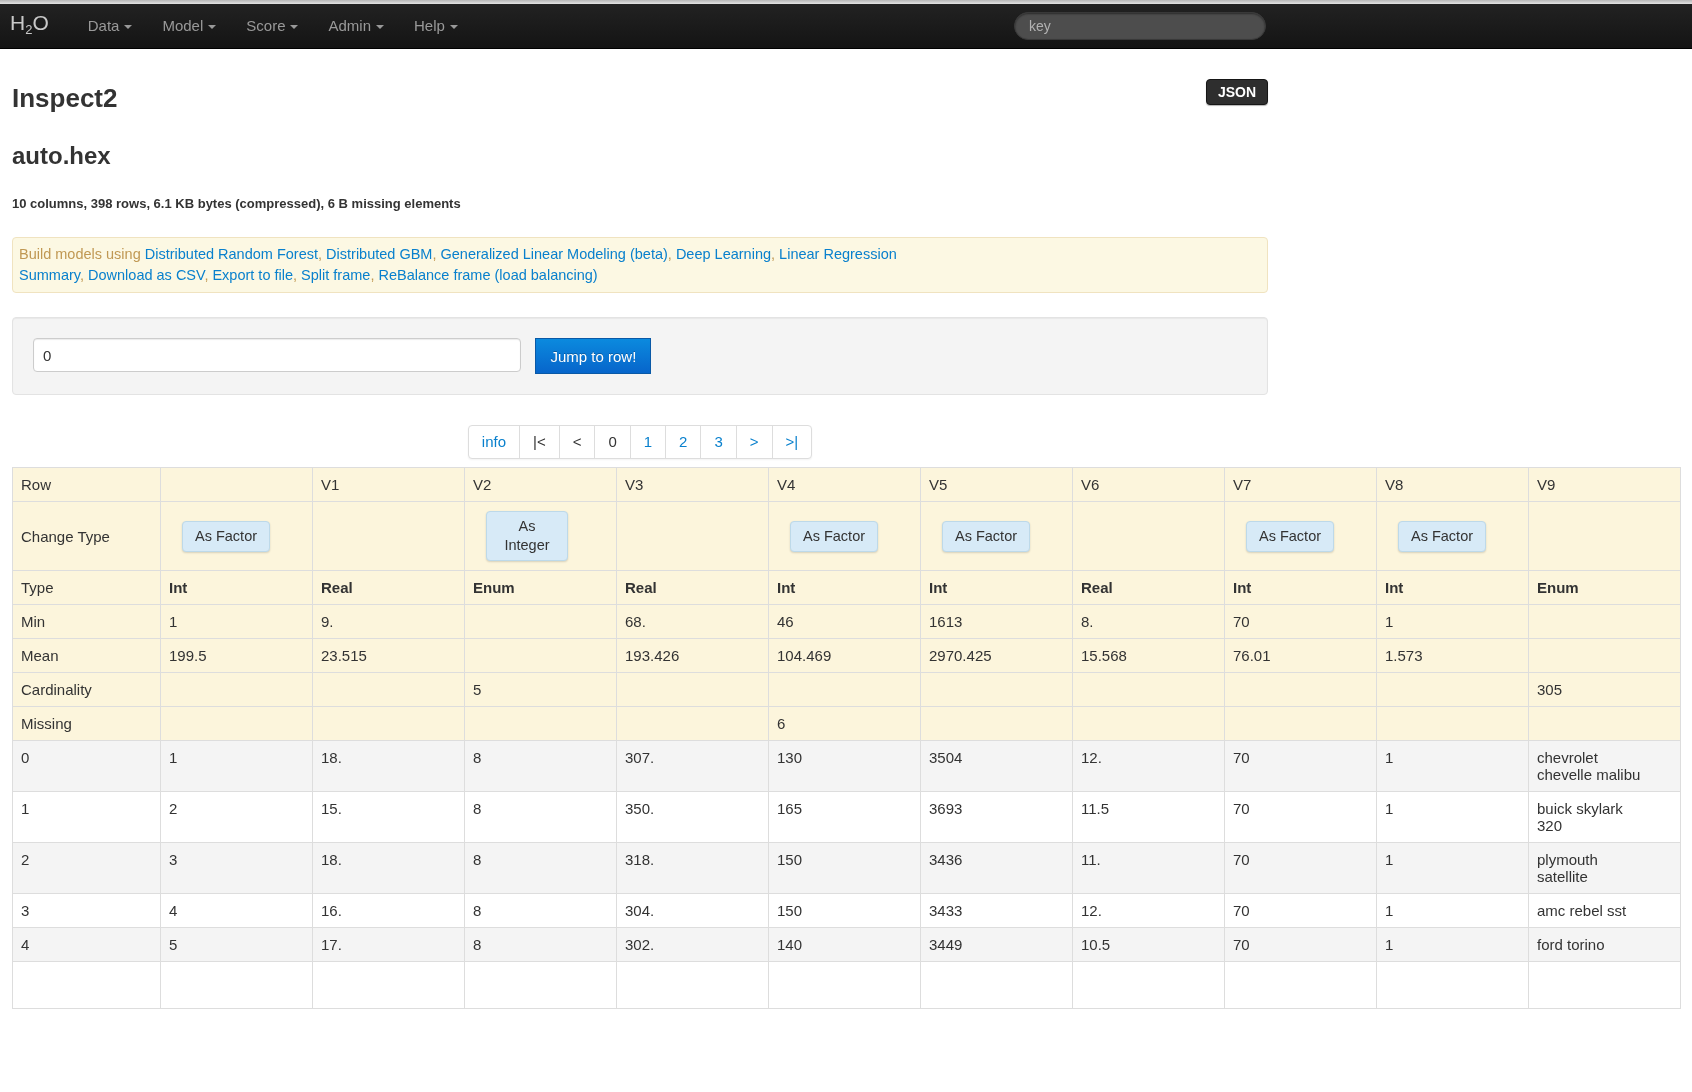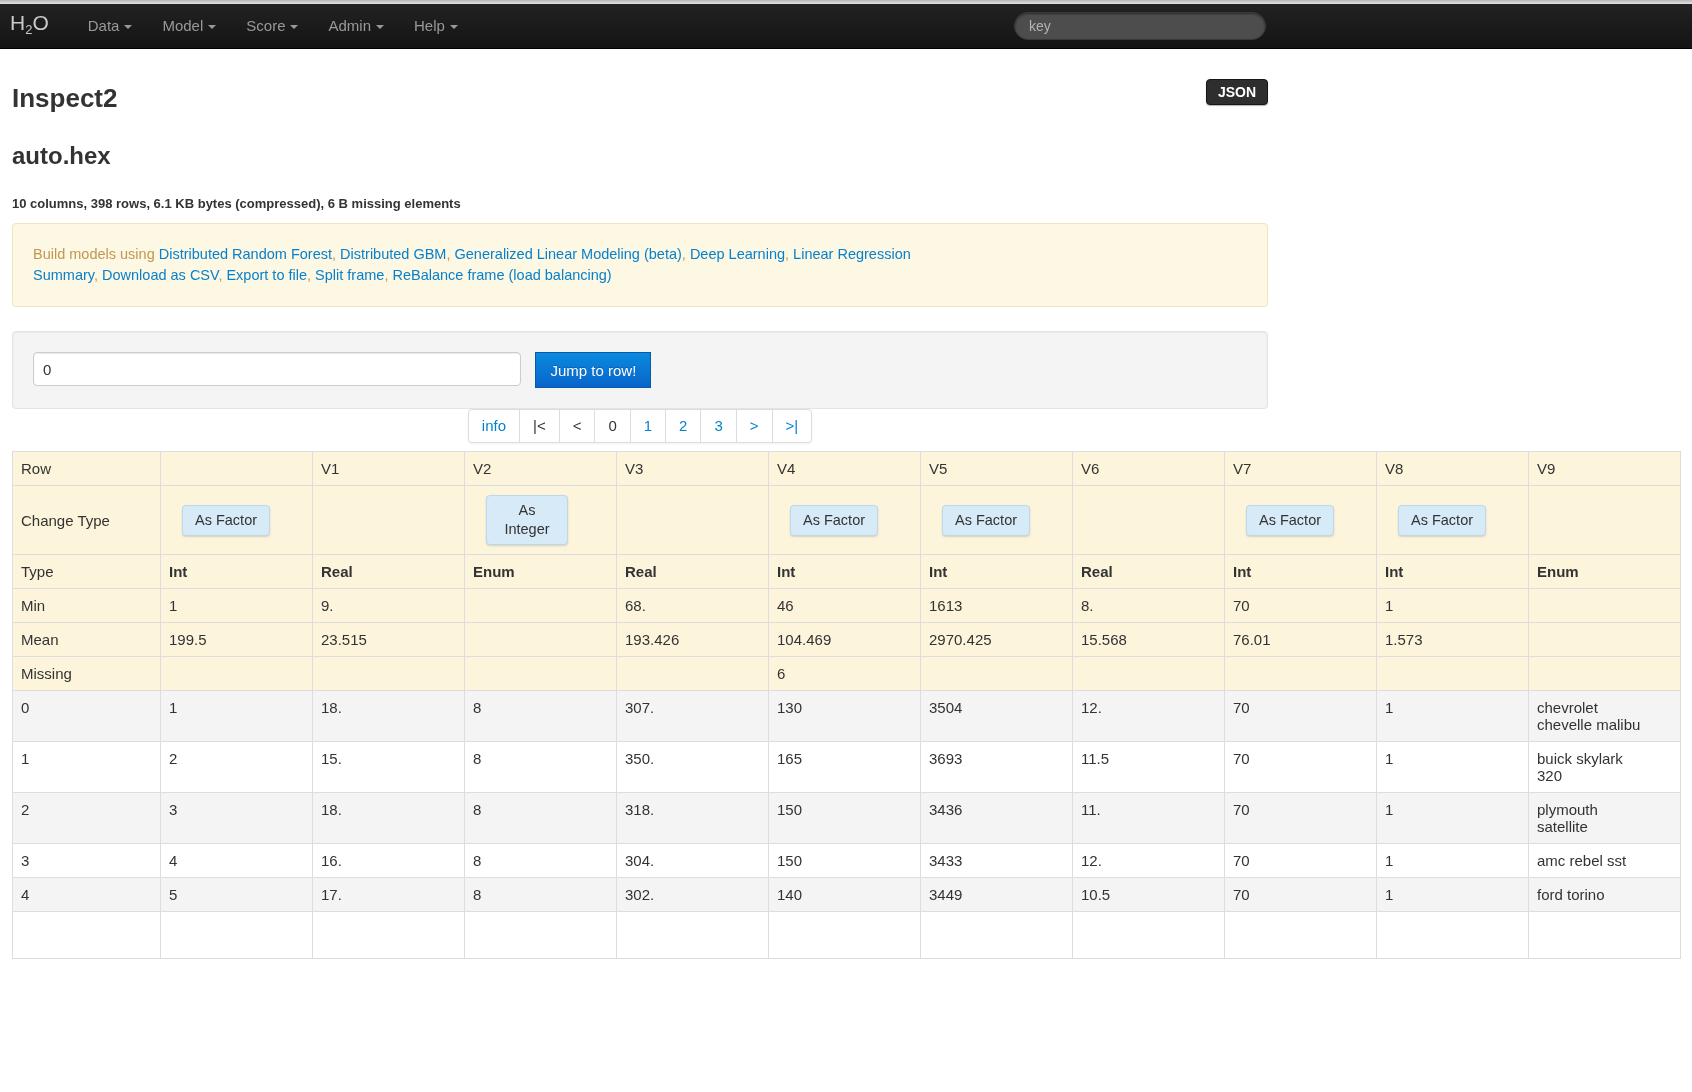--- a/index.html
+++ b/index.html
@@ -43,21 +43,21 @@
   .page-title { font-size: 26px; font-weight: bold; margin: 14px 0 0; color: #333; }
   .json-btn {
     background: #2e2e2e; border: 1px solid #161616; border-radius: 4px;
     color: #fff; font-weight: bold; font-size: 14px; padding: 4px 11px;
     font-family: inherit; cursor: pointer; box-shadow: 0 1px 1px rgba(0,0,0,.3);
   }
   .frame-name { font-size: 24px; font-weight: bold; margin: 28px 0 0; }
   .frame-summary { font-size: 13px; font-weight: bold; margin: 26px 0 0; }
 
   .alert {
-    margin-top: 12px; padding: 20px; border-radius: 4px;
+    margin-top: 26px; padding: 6px; border-radius: 4px;
     background: #fcf8e3; border: 1px solid #f0e3c0;
     color: #c09853; font-size: 14.5px; line-height: 21px;
   }
   .alert a { color: #0980cd; text-decoration: none; cursor: pointer; }
 
   .well {
     margin-top: 24px; padding: 20px; border-radius: 4px;
     background: #f4f4f4; border: 1px solid #e3e3e3;
     box-shadow: inset 0 1px 1px rgba(0,0,0,.05);
   }
@@ -69,21 +69,21 @@
     vertical-align: top;
   }
   .jump-btn {
     margin-left: 10px; height: 34px; padding: 0 14px;
     background: linear-gradient(#0b8ade, #0765cb); border: 1px solid #0a59a6;
     border-radius: 0; color: #fff; font-size: 15px; font-family: inherit;
     text-shadow: 0 -1px 0 rgba(0,0,0,.25); cursor: pointer; vertical-align: top;
   }
 
   
-  .pagination-wrap { display: flex; justify-content: center; }
+  .pagination-wrap { margin-top: 30px; display: flex; justify-content: center; }
   .pagination {
     display: flex; list-style: none; margin: 0; padding: 0;
     border: 1px solid #ddd; border-radius: 4px; background: #fff;
     box-shadow: 0 1px 2px rgba(0,0,0,.05);
   }
   .pagination li + li { border-left: 1px solid #ddd; }
   .pagination a {
     display: block; padding: 0 13px; line-height: 32px;
     font-size: 15px; text-decoration: none; cursor: pointer;
   }
@@ -270,20 +270,33 @@
         <td></td>
         <td>193.426</td>
         <td>104.469</td>
         <td>2970.425</td>
         <td>15.568</td>
         <td>76.01</td>
         <td>1.573</td>
         <td></td>
       </tr>
       <tr class="cream">
+        <td>Cardinality</td>
+        <td></td>
+        <td></td>
+        <td>5</td>
+        <td></td>
+        <td></td>
+        <td></td>
+        <td></td>
+        <td></td>
+        <td></td>
+        <td>305</td>
+      </tr>
+      <tr class="cream">
         <td>Missing</td>
         <td></td>
         <td></td>
         <td></td>
         <td></td>
         <td>6</td>
         <td></td>
         <td></td>
         <td></td>
         <td></td>

